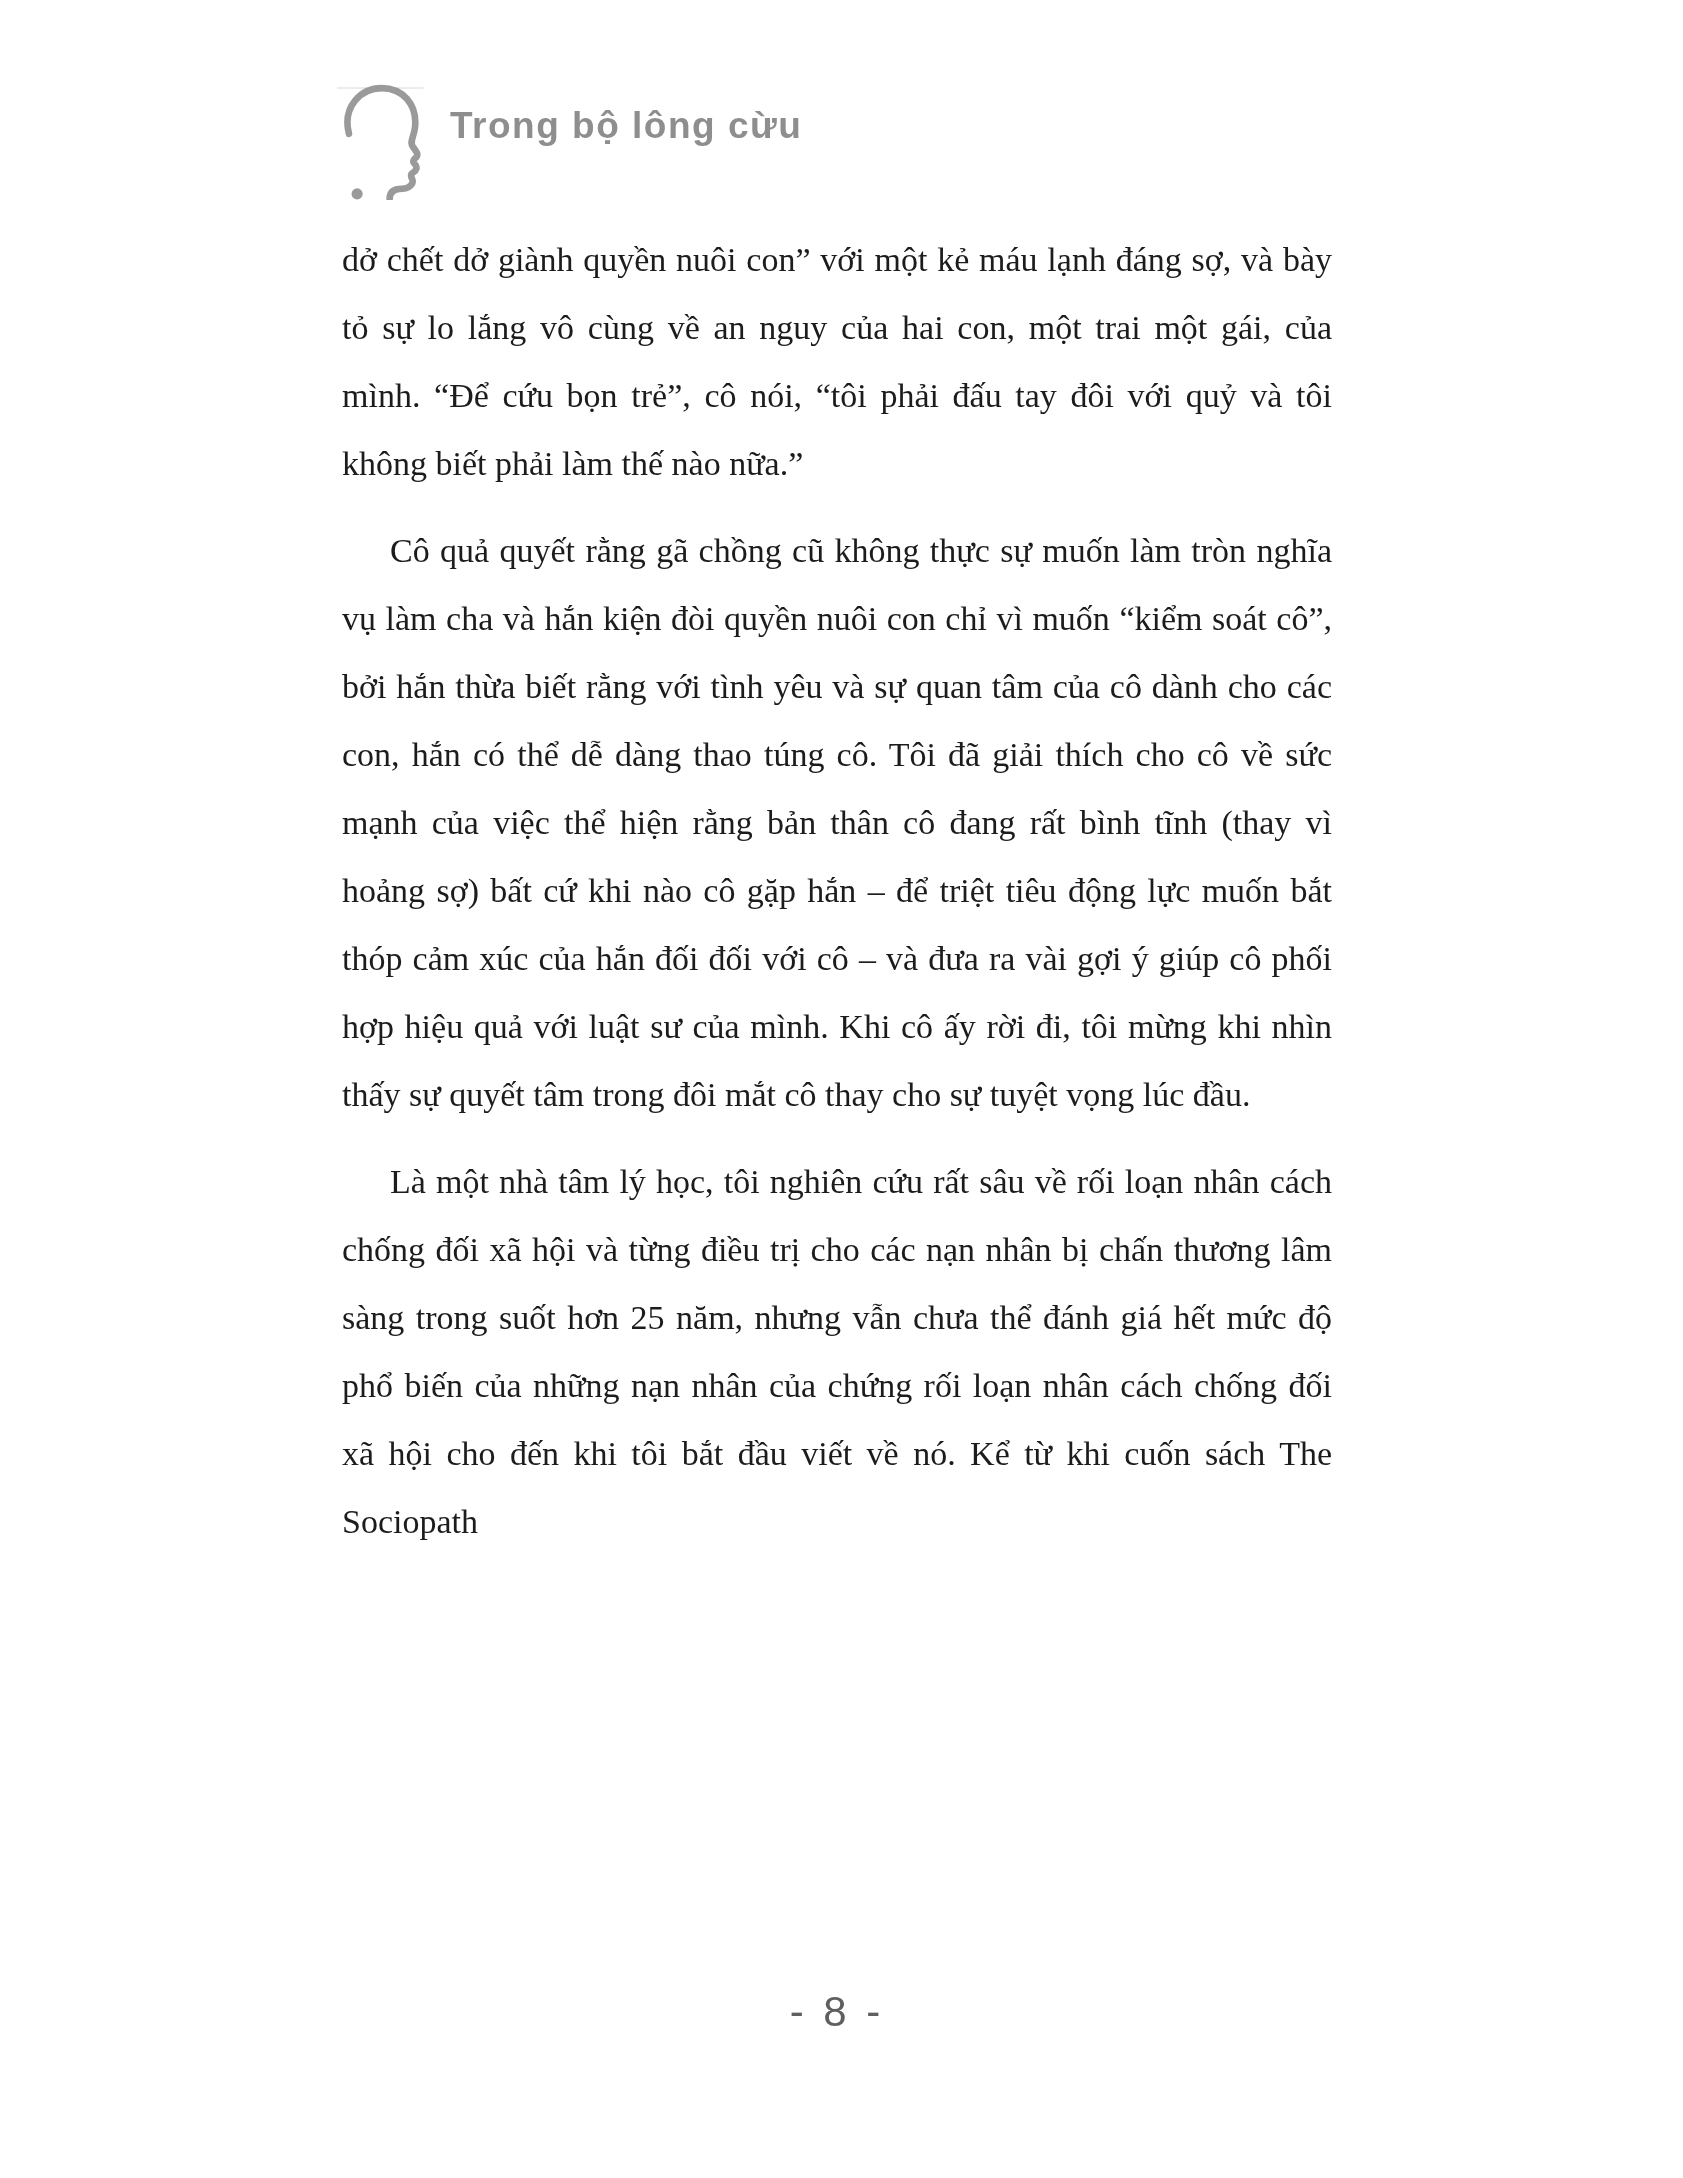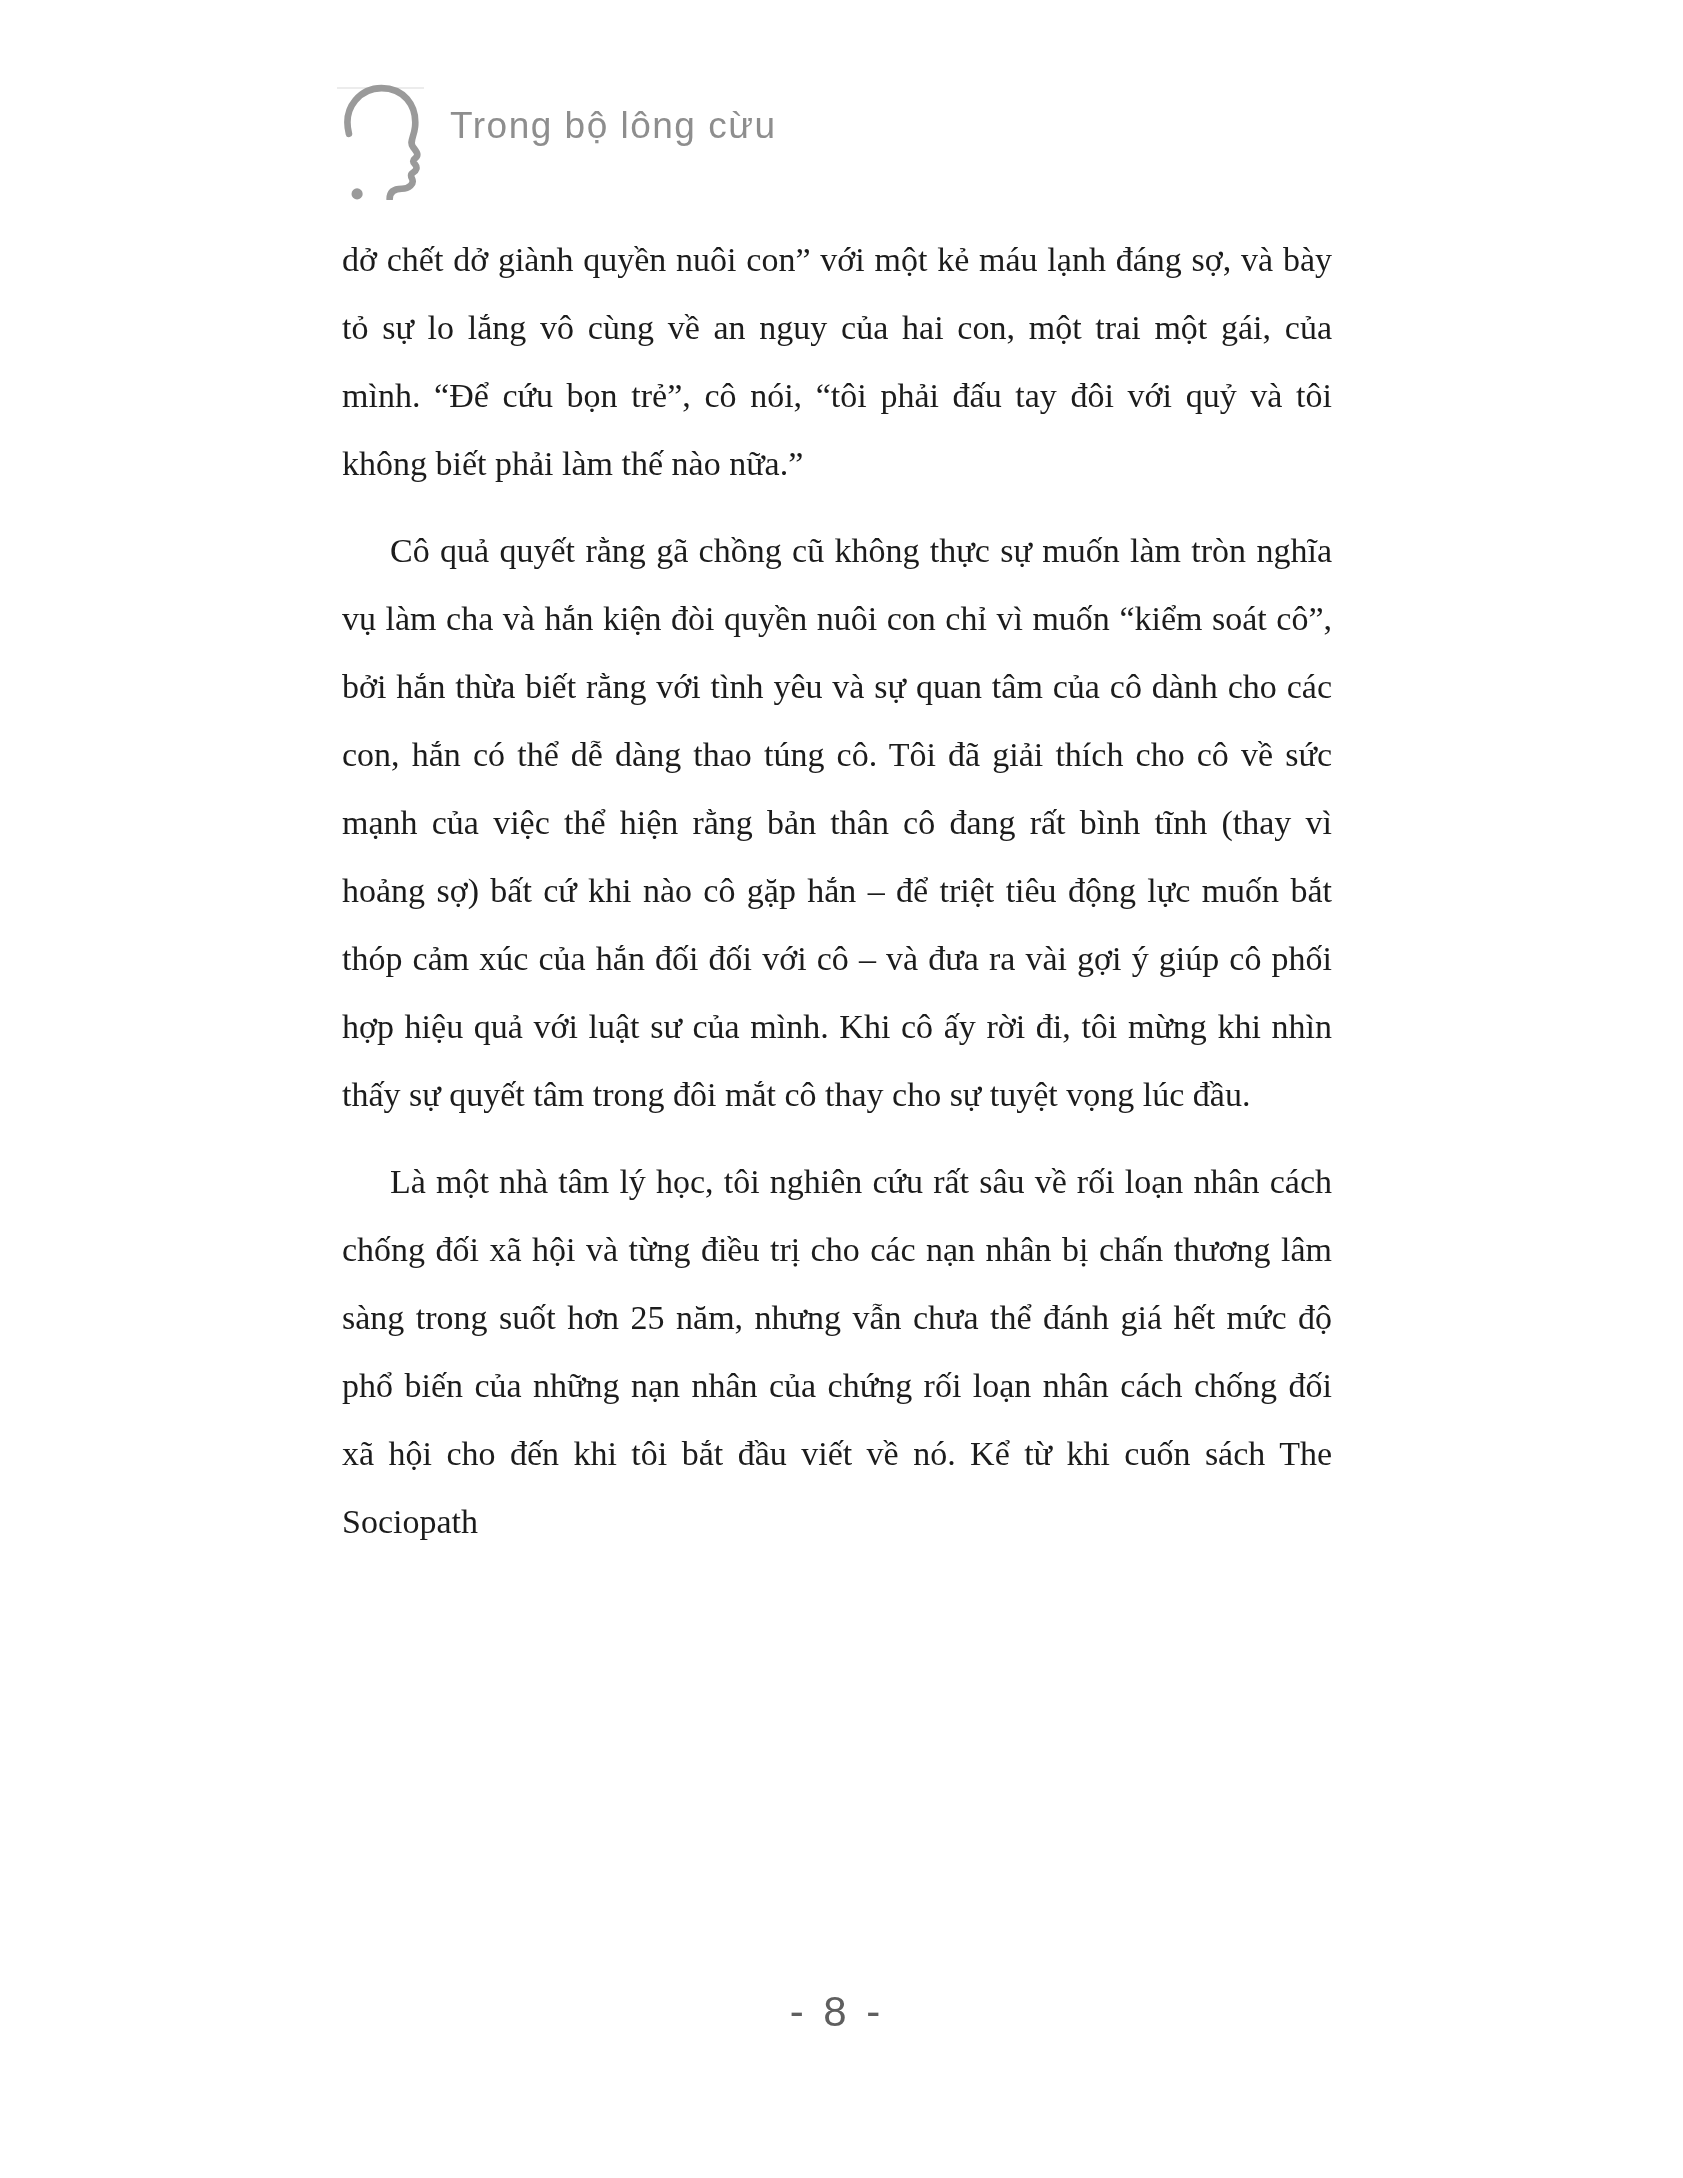--- a/index.html
+++ b/index.html
@@ -30,21 +30,21 @@
     height: 2px;
     background: #ececec;
   }
   .head-icon {
     width: 93px;
     height: 117px;
     flex: 0 0 auto;
   }
   .header-title {
     font-family: "Liberation Sans", "DejaVu Sans", sans-serif;
-    font-weight: 400;
+    font-weight: 700;
     font-size: 37px;
     letter-spacing: 1.5px;
     color: #8e8e8e;
     margin-left: 22px;
     margin-top: 22px;
     white-space: nowrap;
   }
   
   .bodytext {
     position: absolute;

